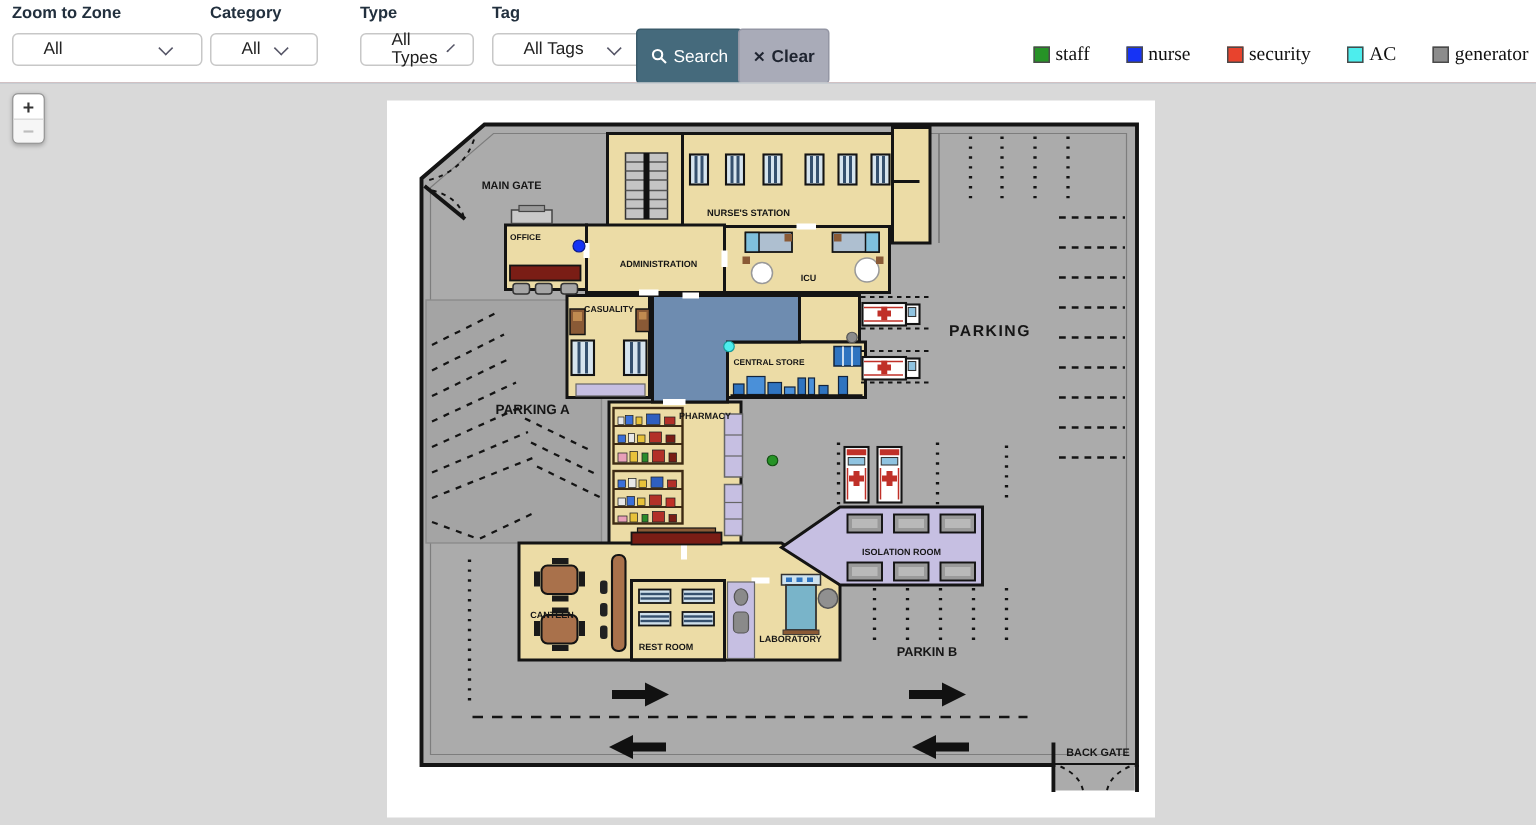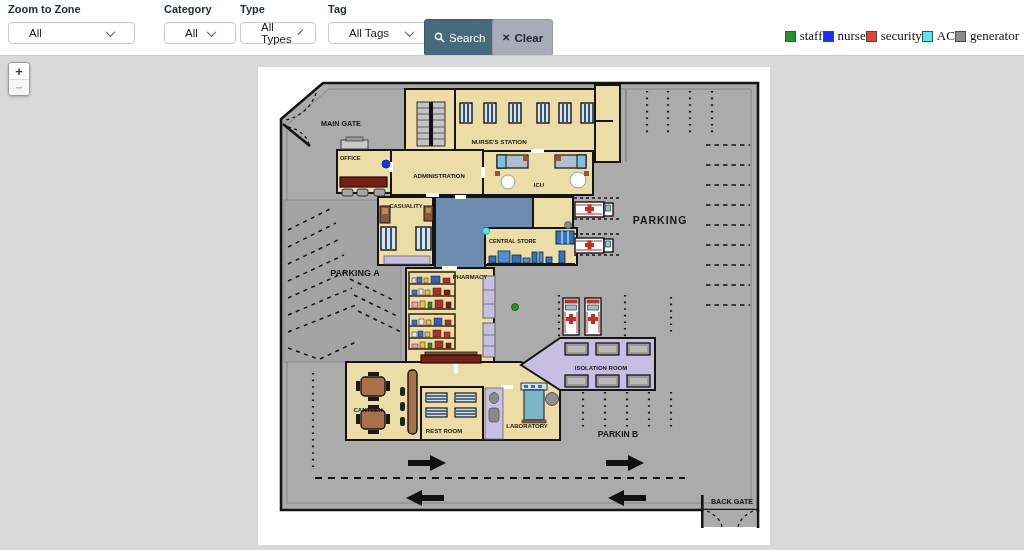--- a/index.html
+++ b/index.html
@@ -13,21 +13,21 @@
   .fselect{position:absolute;top:19px;left:0;height:22px;background:#fff;
            border:1px solid #c7c7c7;border-radius:4px;display:flex;align-items:center;
            justify-content:space-between;padding:0 20px;font-size:11.5px;color:#222;
            box-sizing:border-box;cursor:pointer;}
   .chev{width:6px;height:6px;border-right:1.6px solid #556;border-bottom:1.6px solid #556;
         transform:rotate(45deg) translate(-1px,-1px);margin-left:8px;}
   .btn{position:absolute;top:19px;height:37px;border-radius:3px;display:flex;align-items:center;
        gap:4px;padding:0 9px;font-size:11.5px;cursor:pointer;box-sizing:border-box;}
   #search-btn{left:424px;background:#456a7c;color:#fff;border:1px solid #3a5a6a;}
   #clear-btn{left:492px;background:#a9abb8;color:#1f2430;border:1px solid #9496a4;font-weight:600;}
-  #legend{position:absolute;right:5px;top:28px;display:flex;align-items:center;gap:0;
+  #legend{position:absolute;right:5px;top:28px;display:flex;align-items:center;gap:24px;
           font-family:"Liberation Serif",serif;font-size:13px;color:#111;}
   .leg-item{display:flex;align-items:center;gap:4px;}
   .leg-swatch{width:11px;height:11px;border:1px solid #4a4a4a;box-sizing:border-box;}
 
   
   #map-region{position:absolute;left:0;top:55px;width:1024px;height:495px;
               background:#d9d9d9;border-top:1px solid #c8cdd2;box-sizing:border-box;}
   #zoom-ctl{position:absolute;left:8px;top:6px;width:20px;border:1px solid #9a9a9a;
             border-radius:4px;overflow:hidden;background:#fff;box-shadow:0 1px 3px rgba(0,0,0,.25);}
   .zbtn{width:20px;height:16px;display:flex;align-items:center;justify-content:center;
@@ -45,21 +45,21 @@
   <div id="toolbar">
 
     <div class="fgroup" style="left:8px;width:127px;">
       <span class="flabel">Zoom to Zone</span>
       <div class="fselect" style="width:127px;">
         <span>All</span>
         <span class="chev"></span>
       </div>
     </div>
 
-    <div class="fgroup" style="left:164px;width:72px;">
+    <div class="fgroup" style="left:140px;width:72px;">
       <span class="flabel">Category</span>
       <div class="fselect" style="width:72px;">
         <span>All</span>
         <span class="chev"></span>
       </div>
     </div>
 
     <div class="fgroup" style="left:240px;width:76px;">
       <span class="flabel">Type</span>
       <div class="fselect" style="width:76px;">

